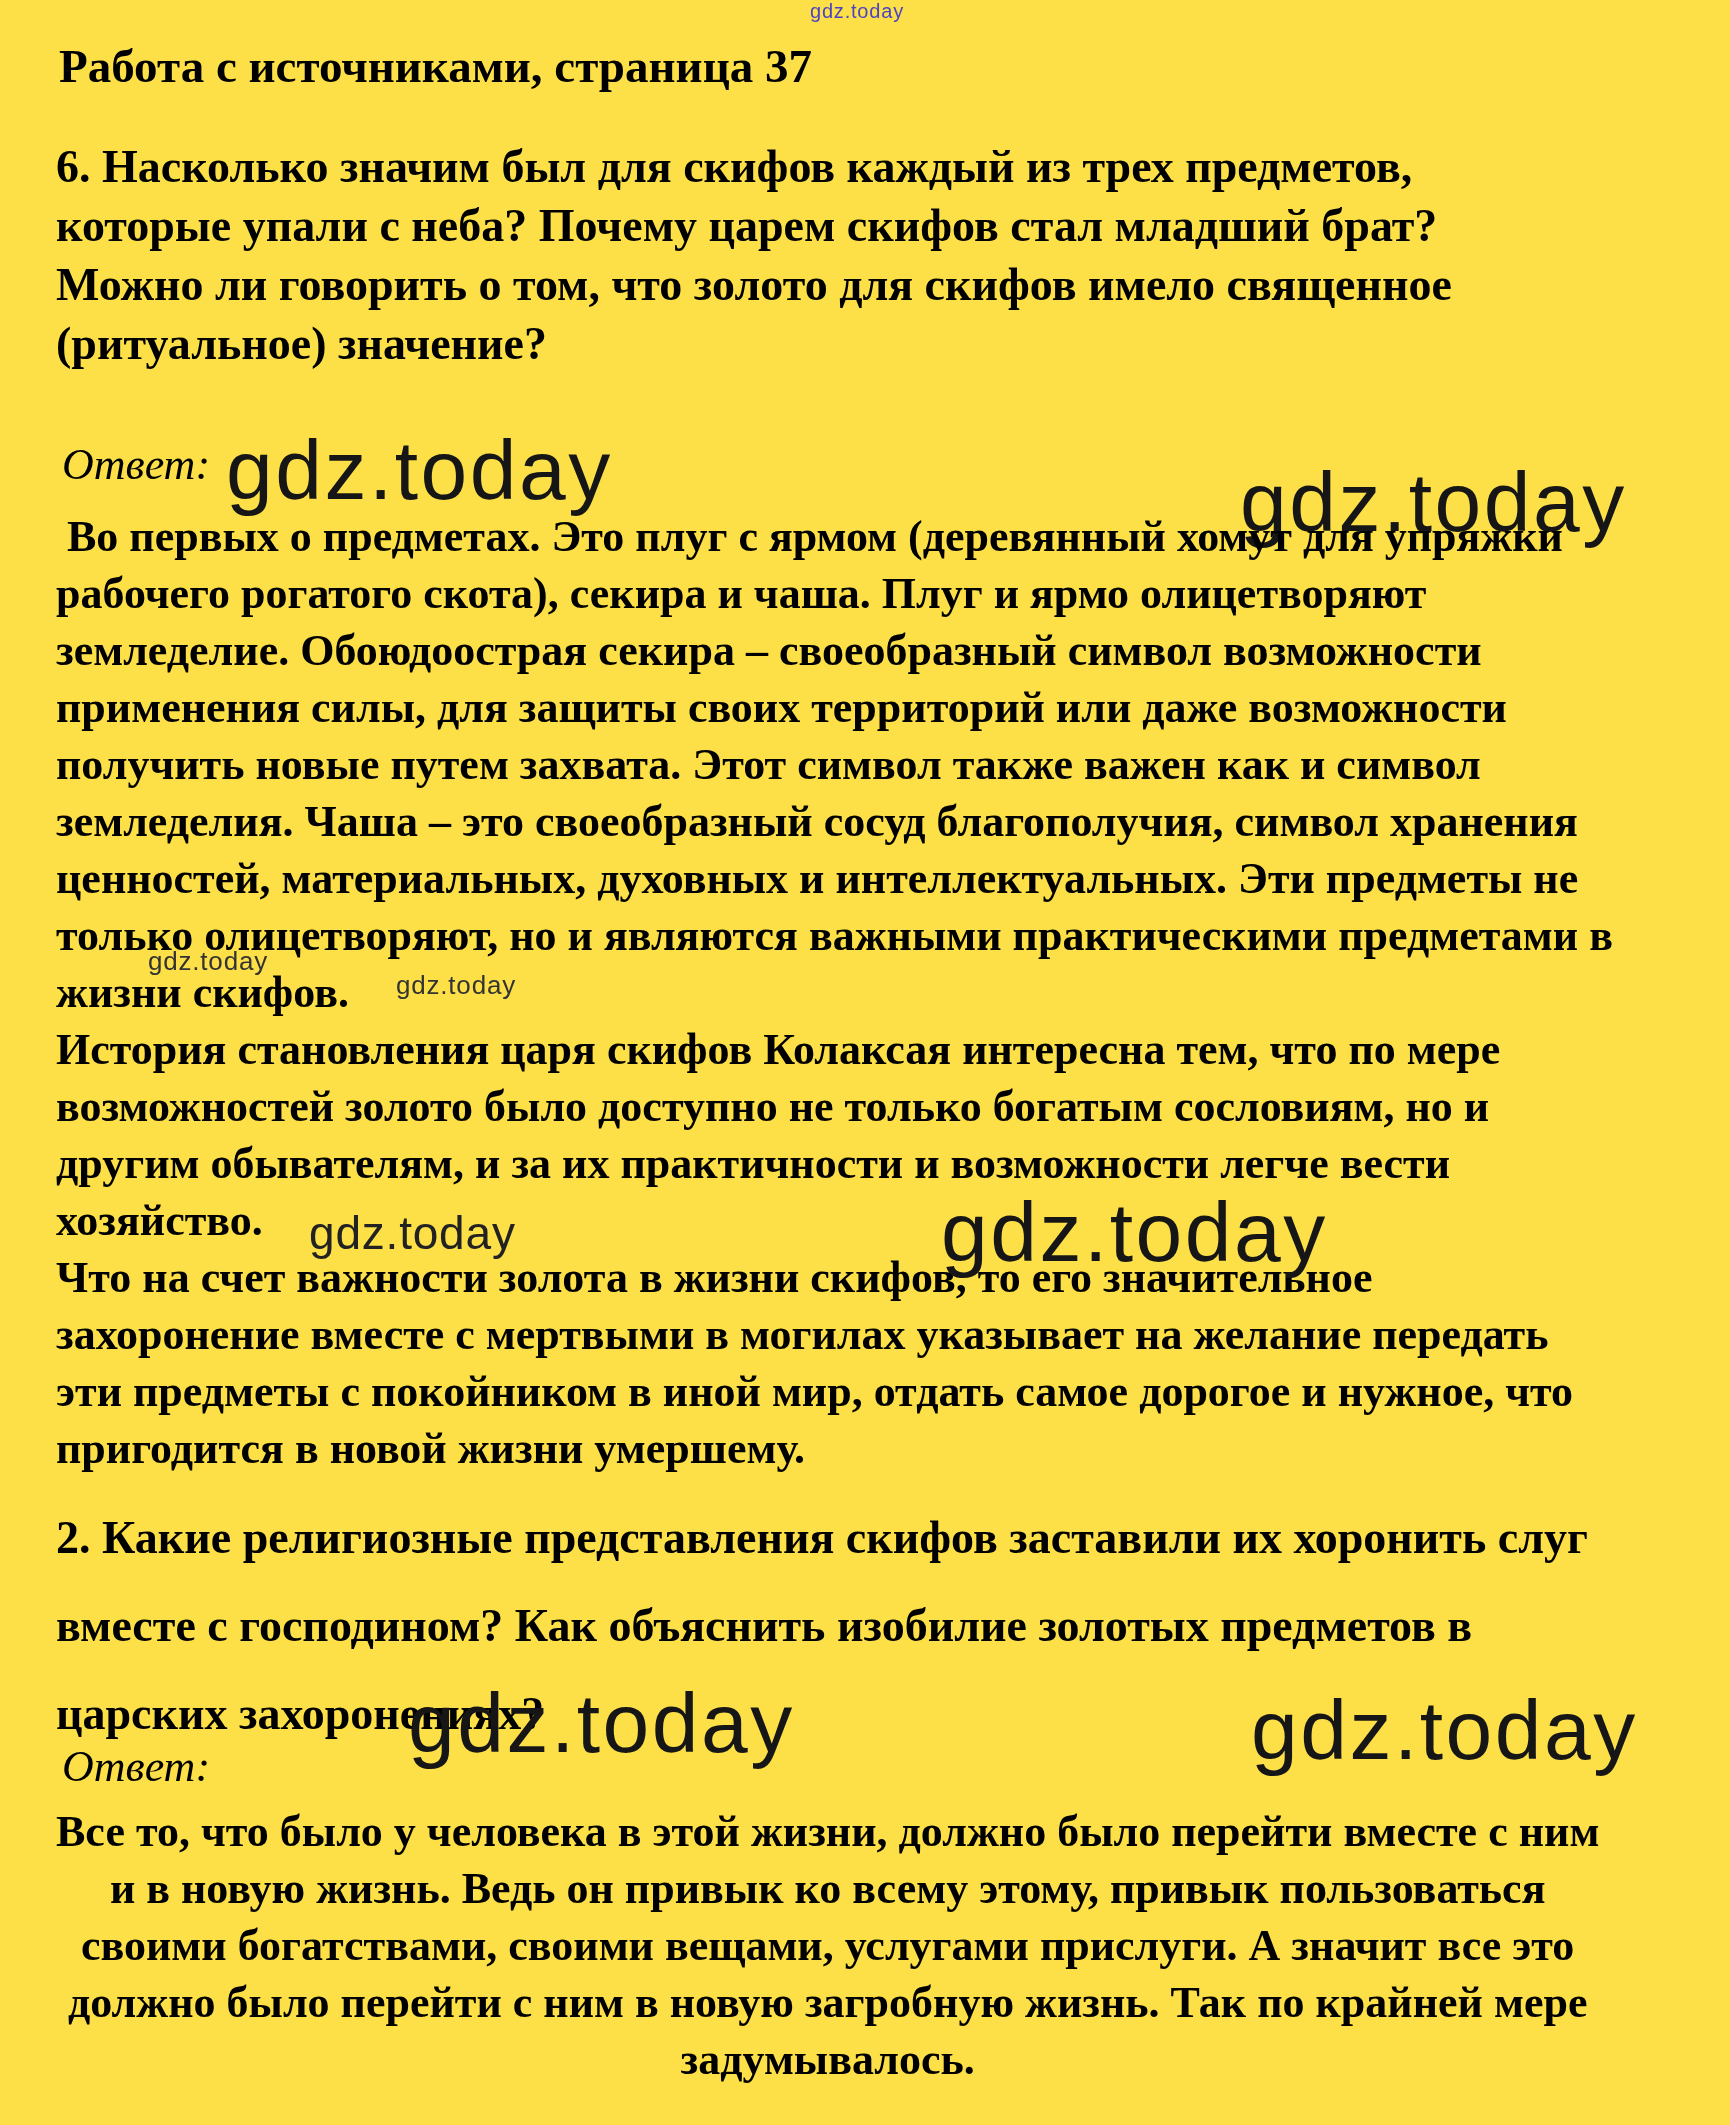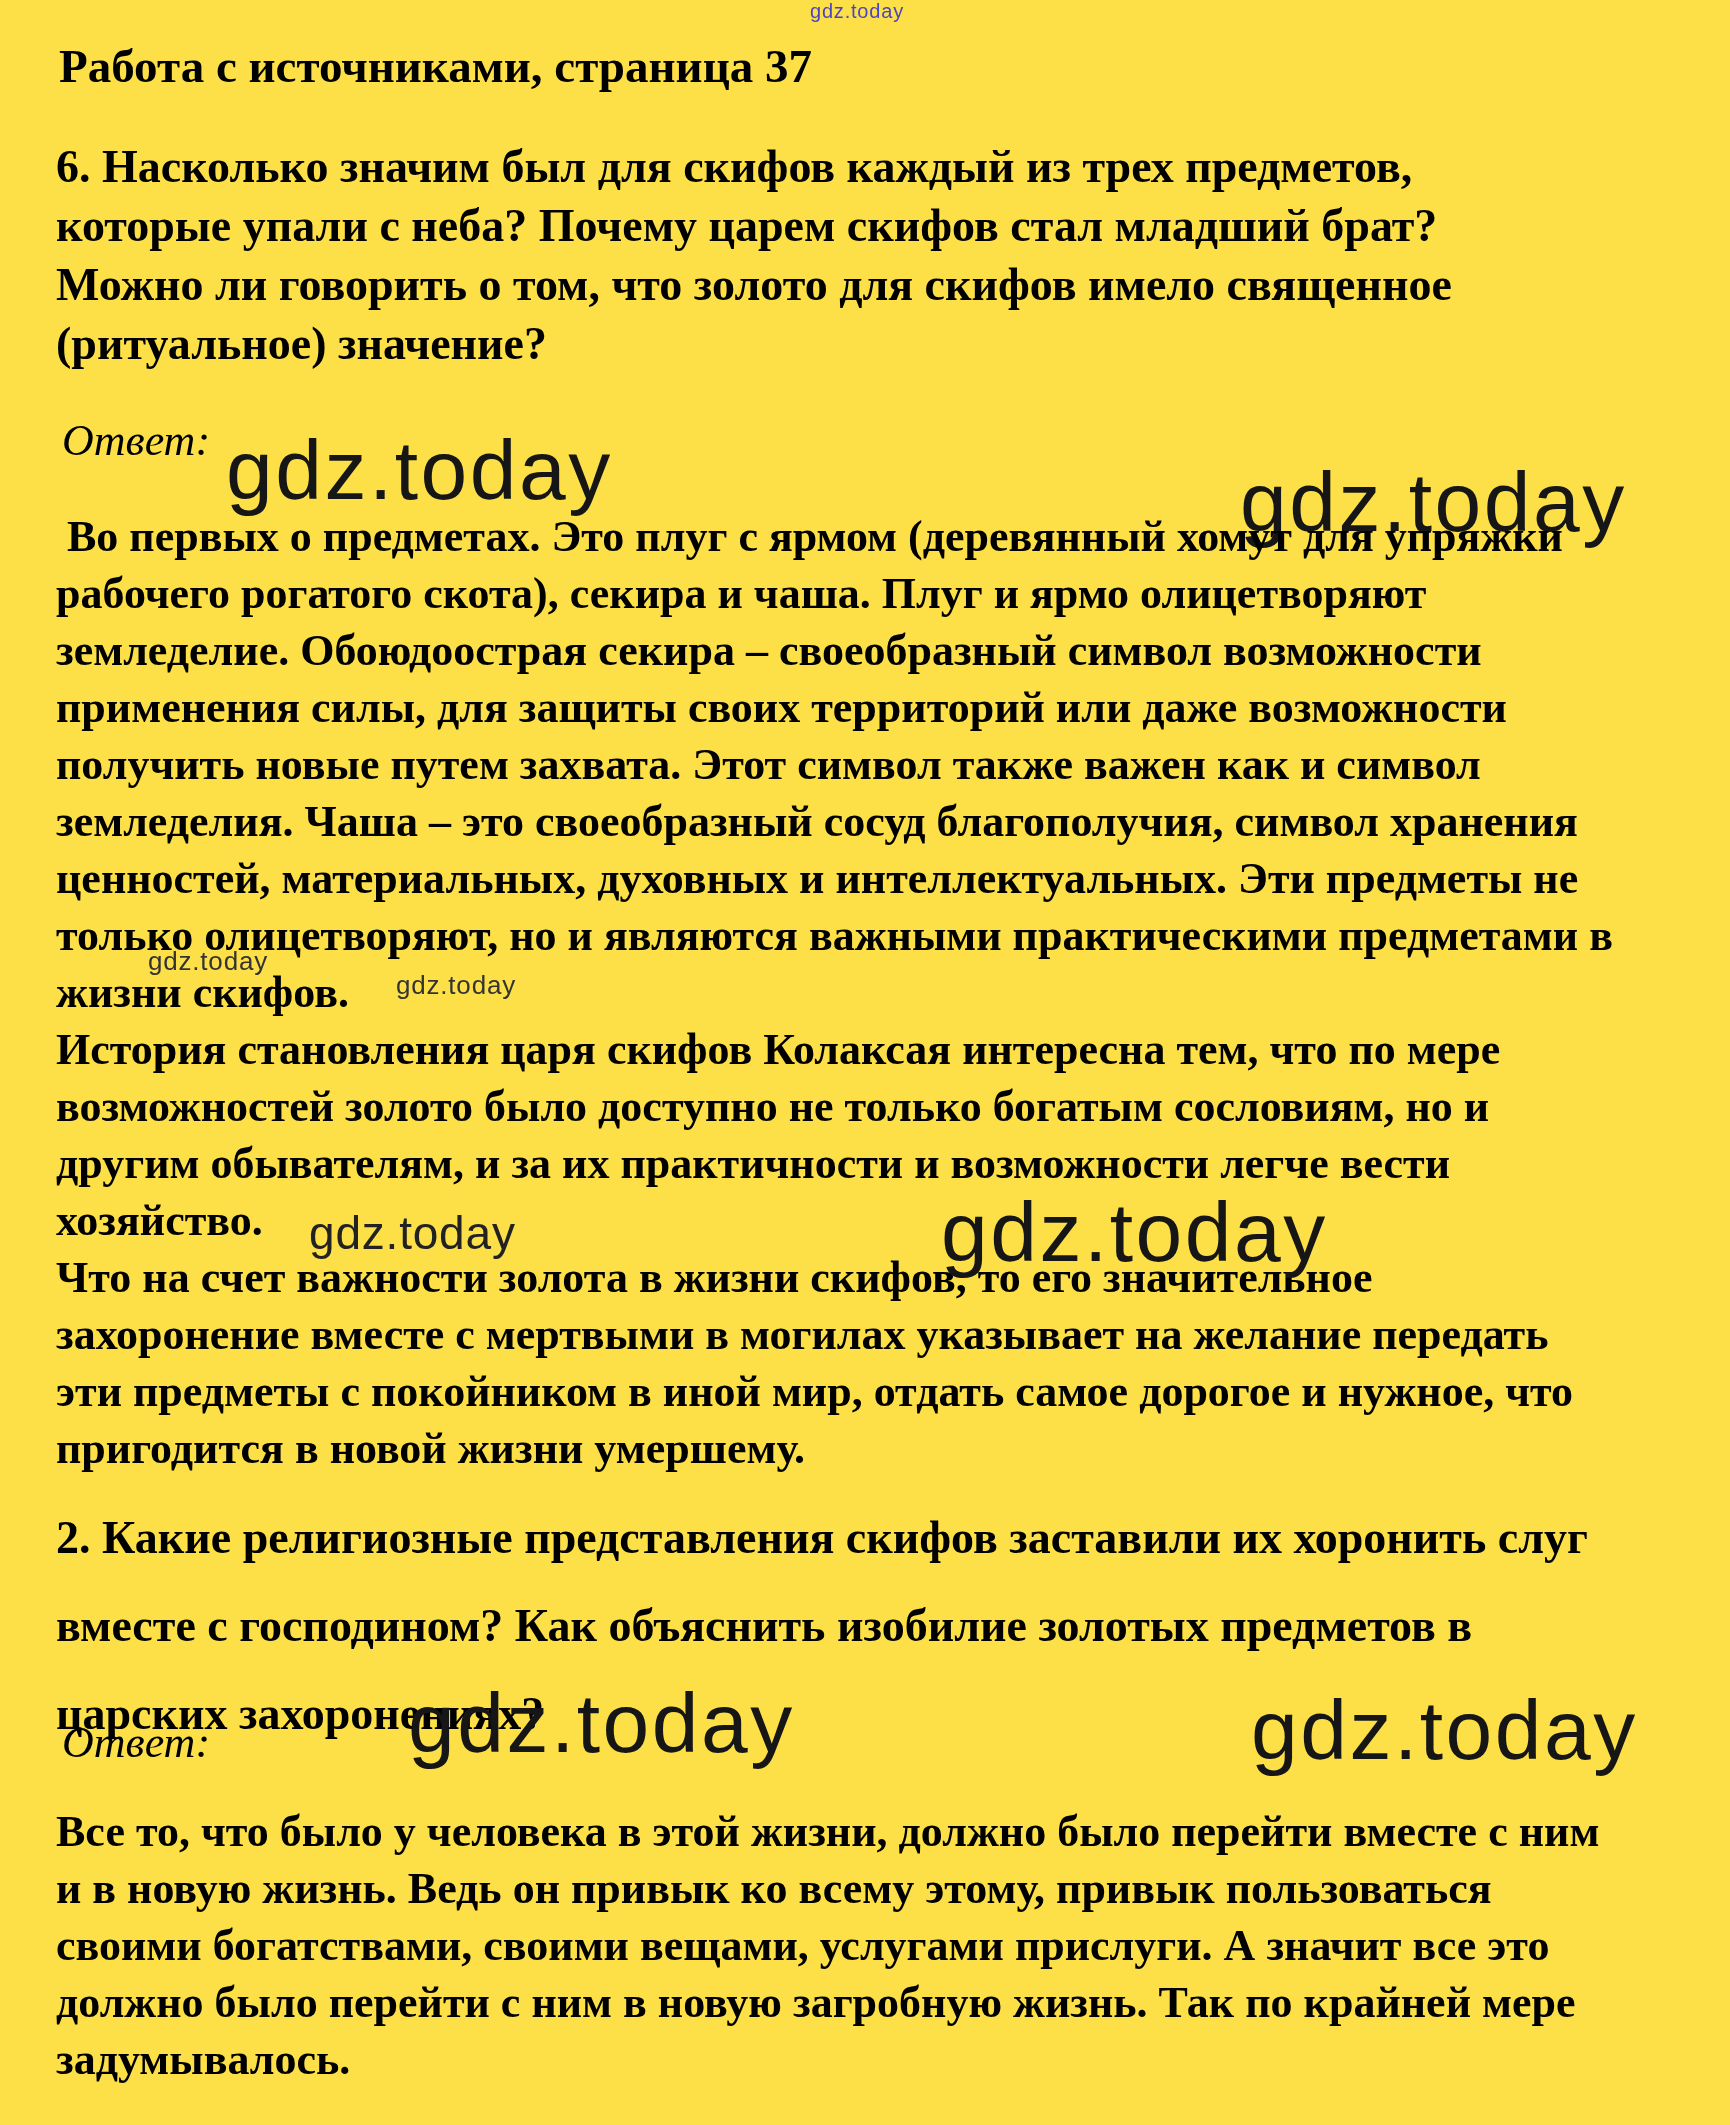--- a/index.html
+++ b/index.html
@@ -29,32 +29,33 @@
     white-space: pre;
   }
   .question-1 { top: 137px; }
   .question-2 { top: 1494px; line-height: 88px; }
   .answer-label {
     position: absolute;
     left: 62px;
     font-style: italic;
     font-size: 44px;
     white-space: pre;
+    margin-top: 24px;
   }
   .answer-label-1 { top: 415px; }
   .answer-label-2 { top: 1717px; }
   .answer {
     position: absolute;
     left: 56px;
     font-size: 44px;
     white-space: pre;
     font-weight: bold;
   }
   .answer-1 { top: 508px; line-height: 57px; }
-  .answer-2 { top: 1803px; line-height: 57px; }
+  .answer-2 { top: 1803px; line-height: 57px; text-align: center; }
   .wm {
     position: absolute;
     font-family: "Liberation Sans", sans-serif;
     font-weight: 300;
     white-space: nowrap;
     letter-spacing: 0.8px;
   }
   .wm-large { font-size: 84px; color: #161616; letter-spacing: 2.5px; }
   .wm-top   { left: 810px;  top: 0px;    font-size: 20px; color: #4b45c4; }
   .wm-a     { left: 226px;  top: 422px;  }

